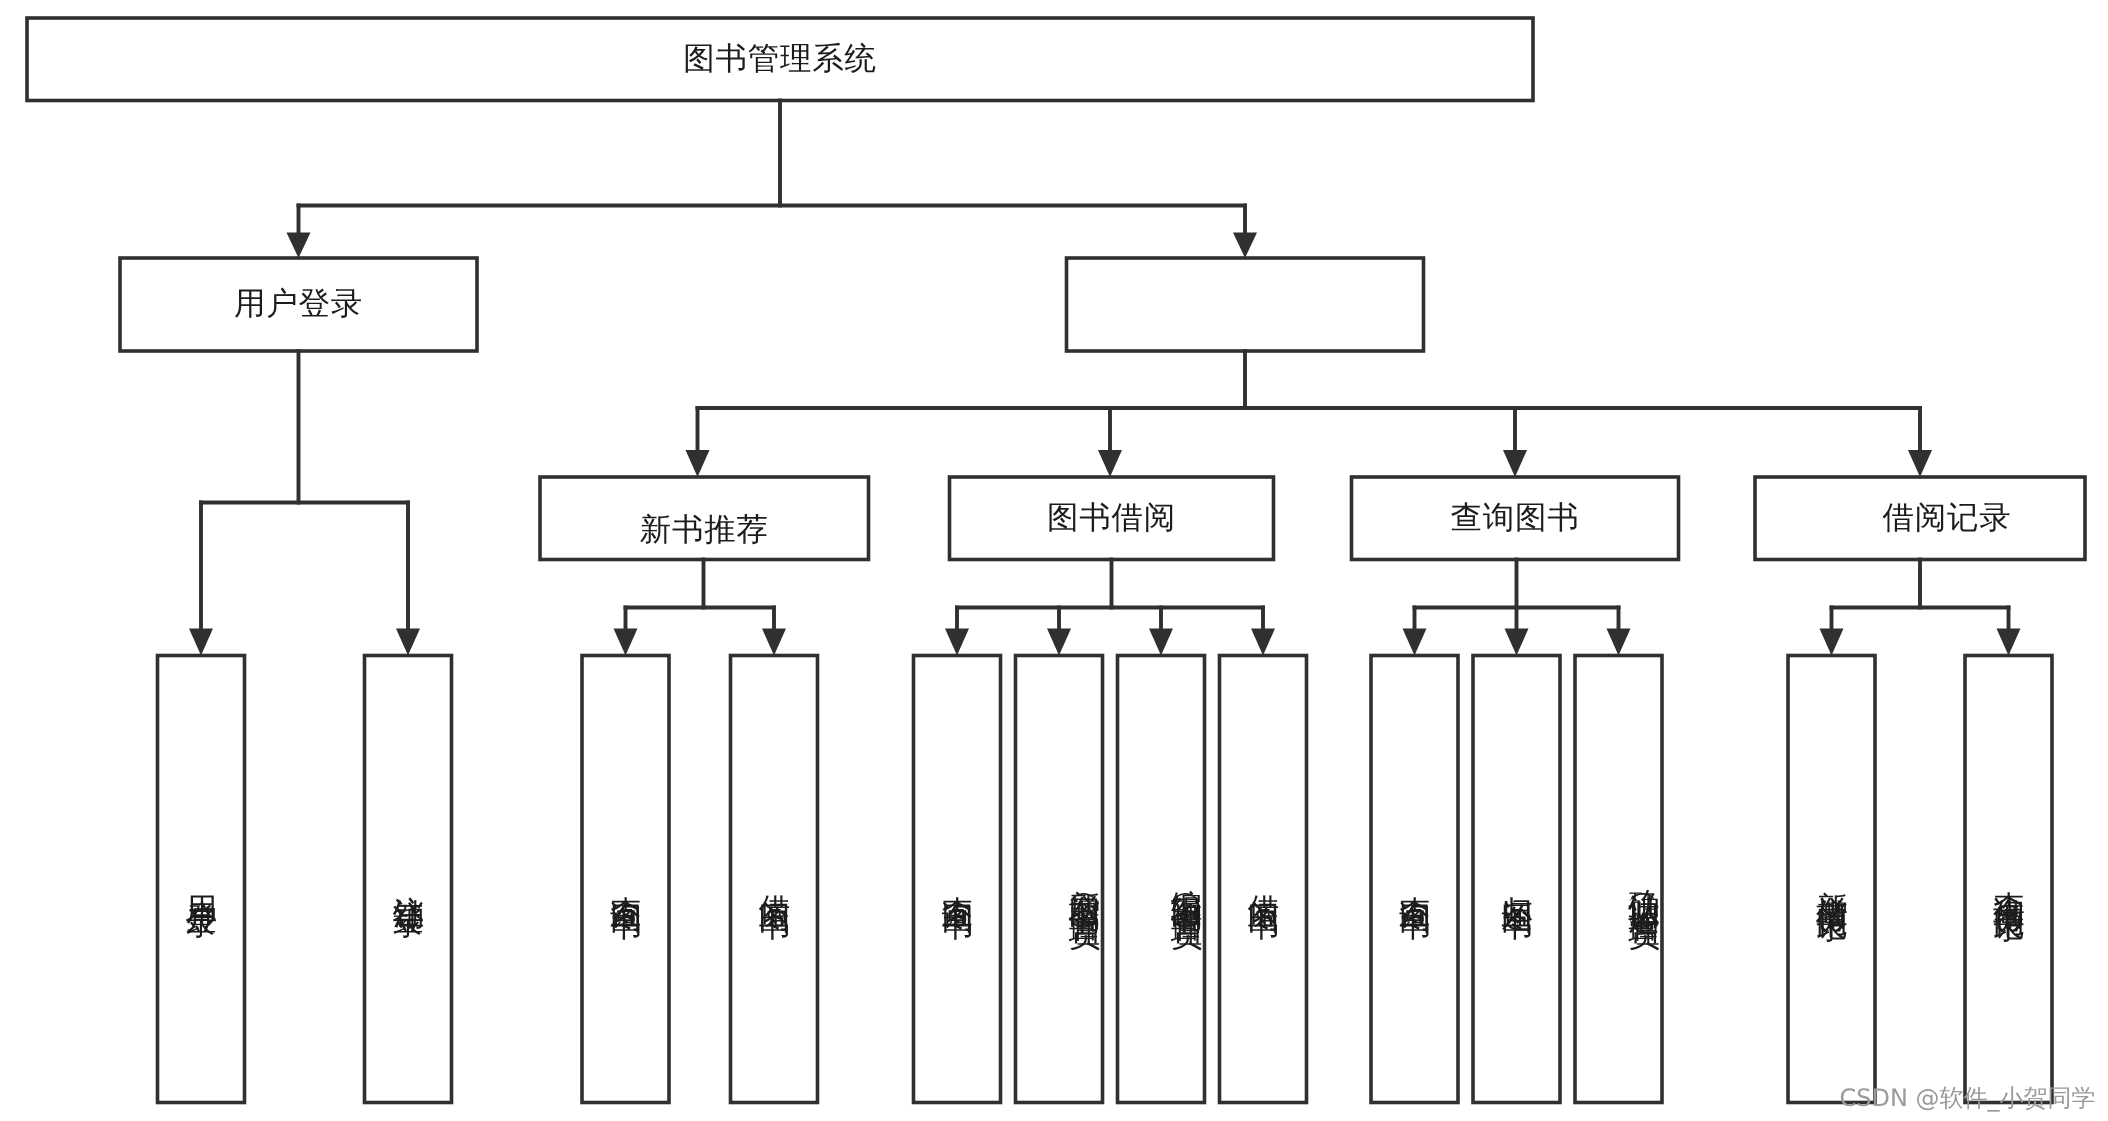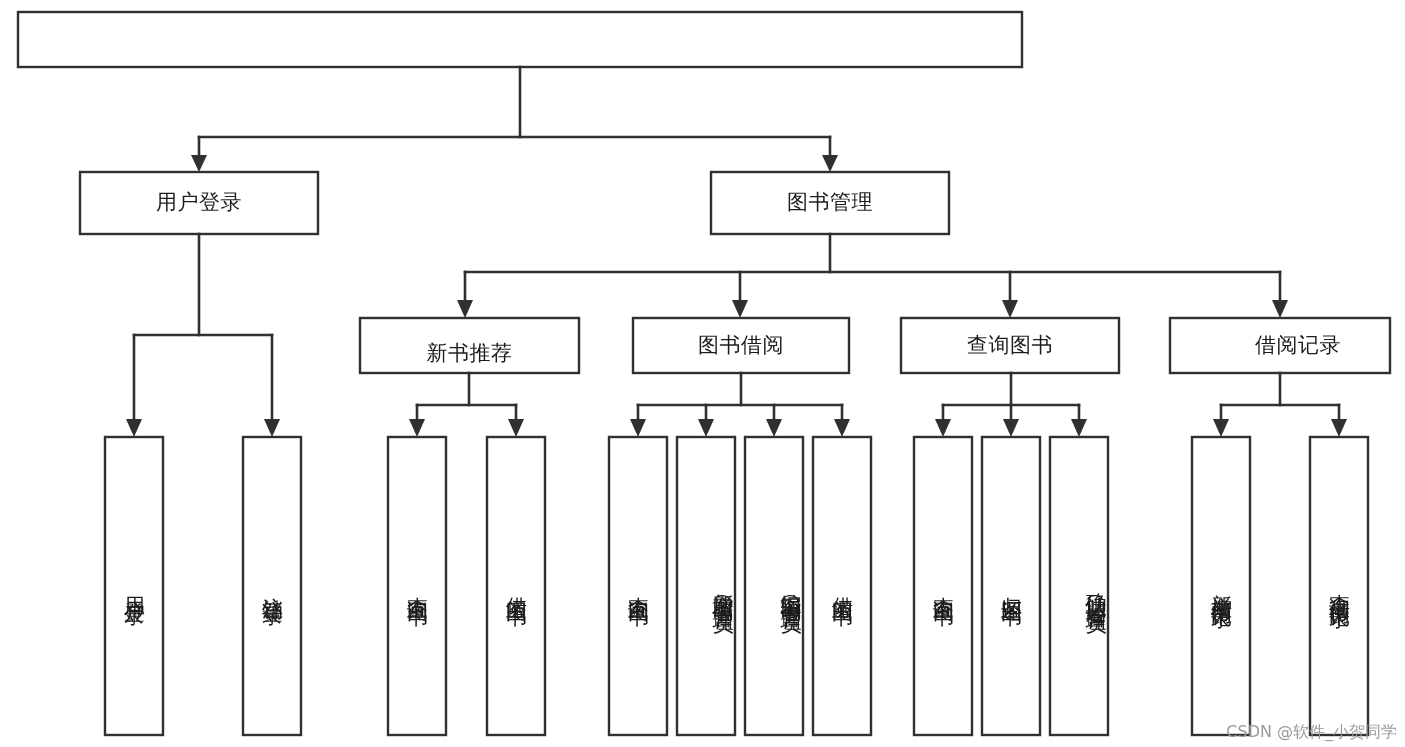--- a/index.html
+++ b/index.html
@@ -183,23 +183,23 @@
     <g>
       <path class="edge-line" d="M 1280 373 L 1280 405"></path>
       <path class="edge-line" d="M 1221 405 L 1339 405"></path>
       <path class="edge-line" d="M 1221 405 L 1221 423"></path>
       <path class="edge-line" d="M 1339 405 L 1339 423"></path>
       <polygon class="arrow-head" points="1213,419 1229,419 1221,437"></polygon>
       <polygon class="arrow-head" points="1331,419 1347,419 1339,437"></polygon>
     </g>
   </svg>
 
+  <div class="node-label horizontal" style="left:18px; top:12px; width:1004px; height:55px;">图书管理系统</div>
 
   <div class="node-label horizontal" style="left:80px; top:172px; width:238px; height:62px;">用户登录</div>
-  <div class="node-label horizontal" style="left:711px; top:172px; width:238px; height:62px;">图书管理</div>
 
   <div class="node-label horizontal" style="left:360px; top:318px; width:219px; height:72px;">新书推荐</div>
   <div class="node-label horizontal" style="left:633px; top:318px; width:216px; height:55px;">图书借阅</div>
   <div class="node-label horizontal" style="left:901px; top:318px; width:218px; height:55px;">查询图书</div>
   <div class="node-label horizontal" style="left:1170px; top:318px; width:256px; height:55px;">借阅记录</div>
 
   <div class="node-label vertical centered" style="left:105px; top:437px; width:58px; height:298px;">用户登录</div>
   <div class="node-label vertical centered" style="left:243px; top:437px; width:58px; height:298px;">注销登录</div>
 
   <div class="node-label vertical centered" style="left:388px; top:437px; width:58px; height:298px;">查询图书</div>

